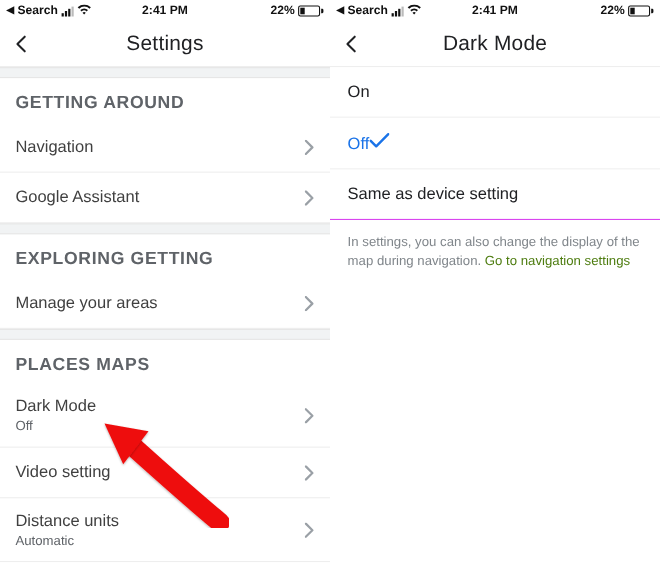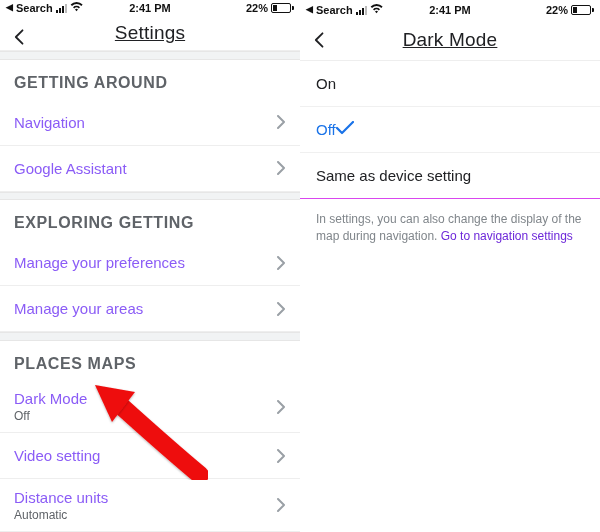--- a/index.html
+++ b/index.html
@@ -16,39 +16,39 @@
   .sig span { width: 2px; background: #111; display: inline-block; }
   .sig span:nth-child(1){height:3px;} .sig span:nth-child(2){height:5px;} .sig span:nth-child(3){height:7px;} .sig span:nth-child(4){height:9px; background:#bbb;}
   .batt { display:inline-flex; align-items:center; gap:1px;}
   .batt .shell { width:20px; height:10px; border:1px solid #111; border-radius:2px; position:relative; }
   .batt .fill { position:absolute; left:1px; top:1px; bottom:1px; width:22%; background:#111; }
   .batt .tip { width:2px; height:4px; background:#111; border-radius:0 1px 1px 0;}
 
   
   .navbar { height: 40px; display:flex; align-items:center; justify-content:center; position:relative; }
   .navbar .back { position:absolute; left:8px; top:8px; width:24px; height:24px; display:flex; align-items:center; justify-content:center; color:#202124;}
-  .navbar .title { font-size:19px; font-weight:400; color:#202124; letter-spacing:.2px;text-decoration:underline;}
+  .navbar .title { font-size:19px; font-weight:400; color:#202124; letter-spacing:.2px;}
   .hline { height:1px; background:#eee; }
   .gap { height:10px; background:#f1f3f4; border-top:1px solid #e6e6e6; border-bottom:1px solid #e6e6e6; }
 
   .section-head { padding: 14px 14px 8px; font-size:16px; letter-spacing:.6px; color:#5f6368; font-weight:600; }
   .row { display:flex; align-items:center; justify-content:space-between; padding:12px 14px; border-bottom:1px solid #eee; min-height:46px; }
   .row:last-child { border-bottom:none; }
-  .row .lbl { font-size:15px; color:#8b5cf6; }
+  .row .lbl { font-size:15px; color:#404040; }
   .row .sub { font-size:12px; color:#5f6368; margin-top:2px; }
   .row .col { display:flex; flex-direction:column; }
   .chev { color:#9aa0a6; }
   .chev svg { display:block; }
 
   
   .opt { padding:14px 16px; font-size:15px; color:#202124; border-bottom:1px solid #f0f0f0; display:flex; align-items:center; justify-content:flex-start;}
   .opt.selected { color:#1a73e8; }
   .check { color:#1a73e8; }
   .footer-note { padding:12px 16px; font-size:12px; color:#80868b; line-height:1.4; }
-  .footer-note a { color:#6d28d9; text-decoration:none;text-align:center; }
+  .footer-note a { color:#4d7c0f; text-decoration:none;text-align:center; }
 
   
   .arrow { position:absolute; left:90px; top:380px; width:120px; height:100px; pointer-events:none; z-index:50;}
 
 </style>
 </head>
 <body>
 
 <div class="wrap">
 
@@ -104,28 +104,20 @@
       <span class="lbl">Google Assistant</span>
       <span class="chev">
           <svg width="9" height="14" viewBox="0 0 9 14">
             <path d="M1 1l6 6-6 6" stroke="#9aa0a6" stroke-width="2" fill="none" stroke-linecap="round" stroke-linejoin="round"></path>
           </svg>
         </span>
     </div>
     <div class="gap"></div>
 
     <div class="section-head">EXPLORING GETTING</div>
-    <div class="row">
-      <span class="lbl">Manage your preferences</span>
-      <span class="chev">
-          <svg width="9" height="14" viewBox="0 0 9 14">
-            <path d="M1 1l6 6-6 6" stroke="#9aa0a6" stroke-width="2" fill="none" stroke-linecap="round" stroke-linejoin="round"></path>
-          </svg>
-        </span>
-    </div>
     <div class="row">
       <span class="lbl">Manage your areas</span>
       <span class="chev">
           <svg width="9" height="14" viewBox="0 0 9 14">
             <path d="M1 1l6 6-6 6" stroke="#9aa0a6" stroke-width="2" fill="none" stroke-linecap="round" stroke-linejoin="round"></path>
           </svg>
         </span>
     </div>
     <div class="gap"></div>
 

